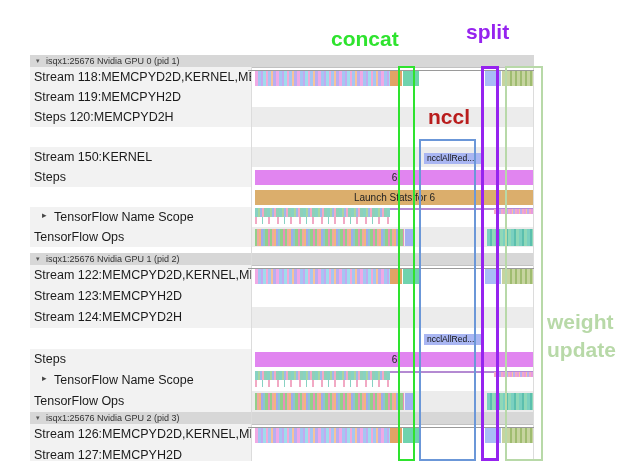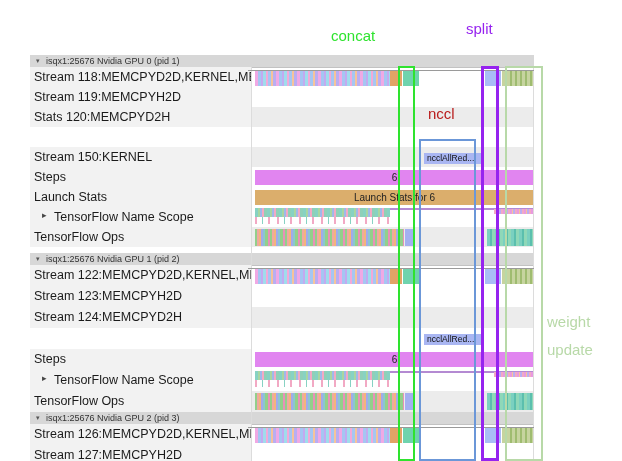--- a/index.html
+++ b/index.html
@@ -71,21 +71,21 @@
   .gridline { position:absolute; width:1px; background:#dcdcdc; top:67px; bottom:0; }
   .trackline { position:absolute; left:248px; width:286px; height:1px; background:#9a9a9a; }
 
   
   .ann-rect { position:absolute; background:transparent; z-index:20; }
   .rect-concat { left:398px; top:66px; width:13px; height:391px; border:2px solid #2ee32e; }
   .rect-split  { left:481px; top:66px; width:12px; height:389px; border:3px solid #9623ef; }
   .rect-weight { left:505px; top:66px; width:34px; height:391px; border:2px solid #a9d49a; }
   .rect-nccl   { left:419px; top:139px; width:53px; height:318px; border:2px solid #6b97d8; }
 
-  .ann-label { position:absolute; z-index:21; font-size:15px; white-space:nowrap; }
+  .ann-label { position:absolute; z-index:21; font-size:21px; white-space:nowrap;font-weight:bold; }
   .lbl-concat { left:331px; top:27px; }
   .lbl-split  { left:466px; top:20px; }
   .lbl-nccl   { left:428px; top:105px; }
   .lbl-weight { left:547px; top:308px; line-height:28px; }
 </style>
 </head>
 <body>
 
 <div id="canvas">
 
@@ -101,40 +101,39 @@
       <div class="bar seg-teal"></div>
       <div class="bar seg-blue"></div>
       <div class="bar seg-olive"></div>
     </div>
   </div>
   <div class="row" style="top:87px;height:20px">
     <div class="row-label"><span class="lbl-text" style="line-height:20px">Stream 119:MEMCPYH2D</span></div>
     <div class="row-track"></div>
   </div>
   <div class="row gray" style="top:107px;height:20px">
-    <div class="row-label"><span class="lbl-text" style="line-height:20px">Stats 120:MEMCPYD2H</span></div>
+    <div class="row-label"><span class="lbl-text" style="line-height:20px">Steps 120:MEMCPYD2H</span></div>
     <div class="row-track"></div>
   </div>
   <div class="row" style="top:127px;height:20px">
     <div class="row-track"></div>
   </div>
   <div class="row gray" style="top:147px;height:20px">
     <div class="row-label"><span class="lbl-text" style="line-height:20px">Stream 150:KERNEL</span></div>
     <div class="row-track">
       <div class="bar nccl-bar" style="background-color: rgb(169, 182, 242);">ncclAllRed...</div>
     </div>
   </div>
   <div class="row" style="top:167px;height:20px">
     <div class="row-label"><span class="lbl-text" style="line-height:20px">Steps</span></div>
     <div class="row-track">
       <div class="bar steps-bar" style="background-color: rgb(225, 133, 240);">6</div>
     </div>
   </div>
   <div class="row" style="top:187px;height:20px">
-    <div class="row-label"><span class="lbl-text" style="line-height:20px">Launch Stats</span></div>
     <div class="row-track">
       <div class="bar launch-bar" style="background-color: rgb(219, 174, 108);">Launch Stats for 6</div>
     </div>
   </div>
   <div class="row" style="top:207px;height:20px">
     <div class="row-label"><span class="exp-arrow">▸</span><span class="lbl-text" style="line-height:20px">TensorFlow Name Scope</span></div>
     <div class="row-track">
       <div class="bar ns-stripes"></div>
       <div class="bar ns-drips"></div>
       <div class="bar ns-line"></div>

